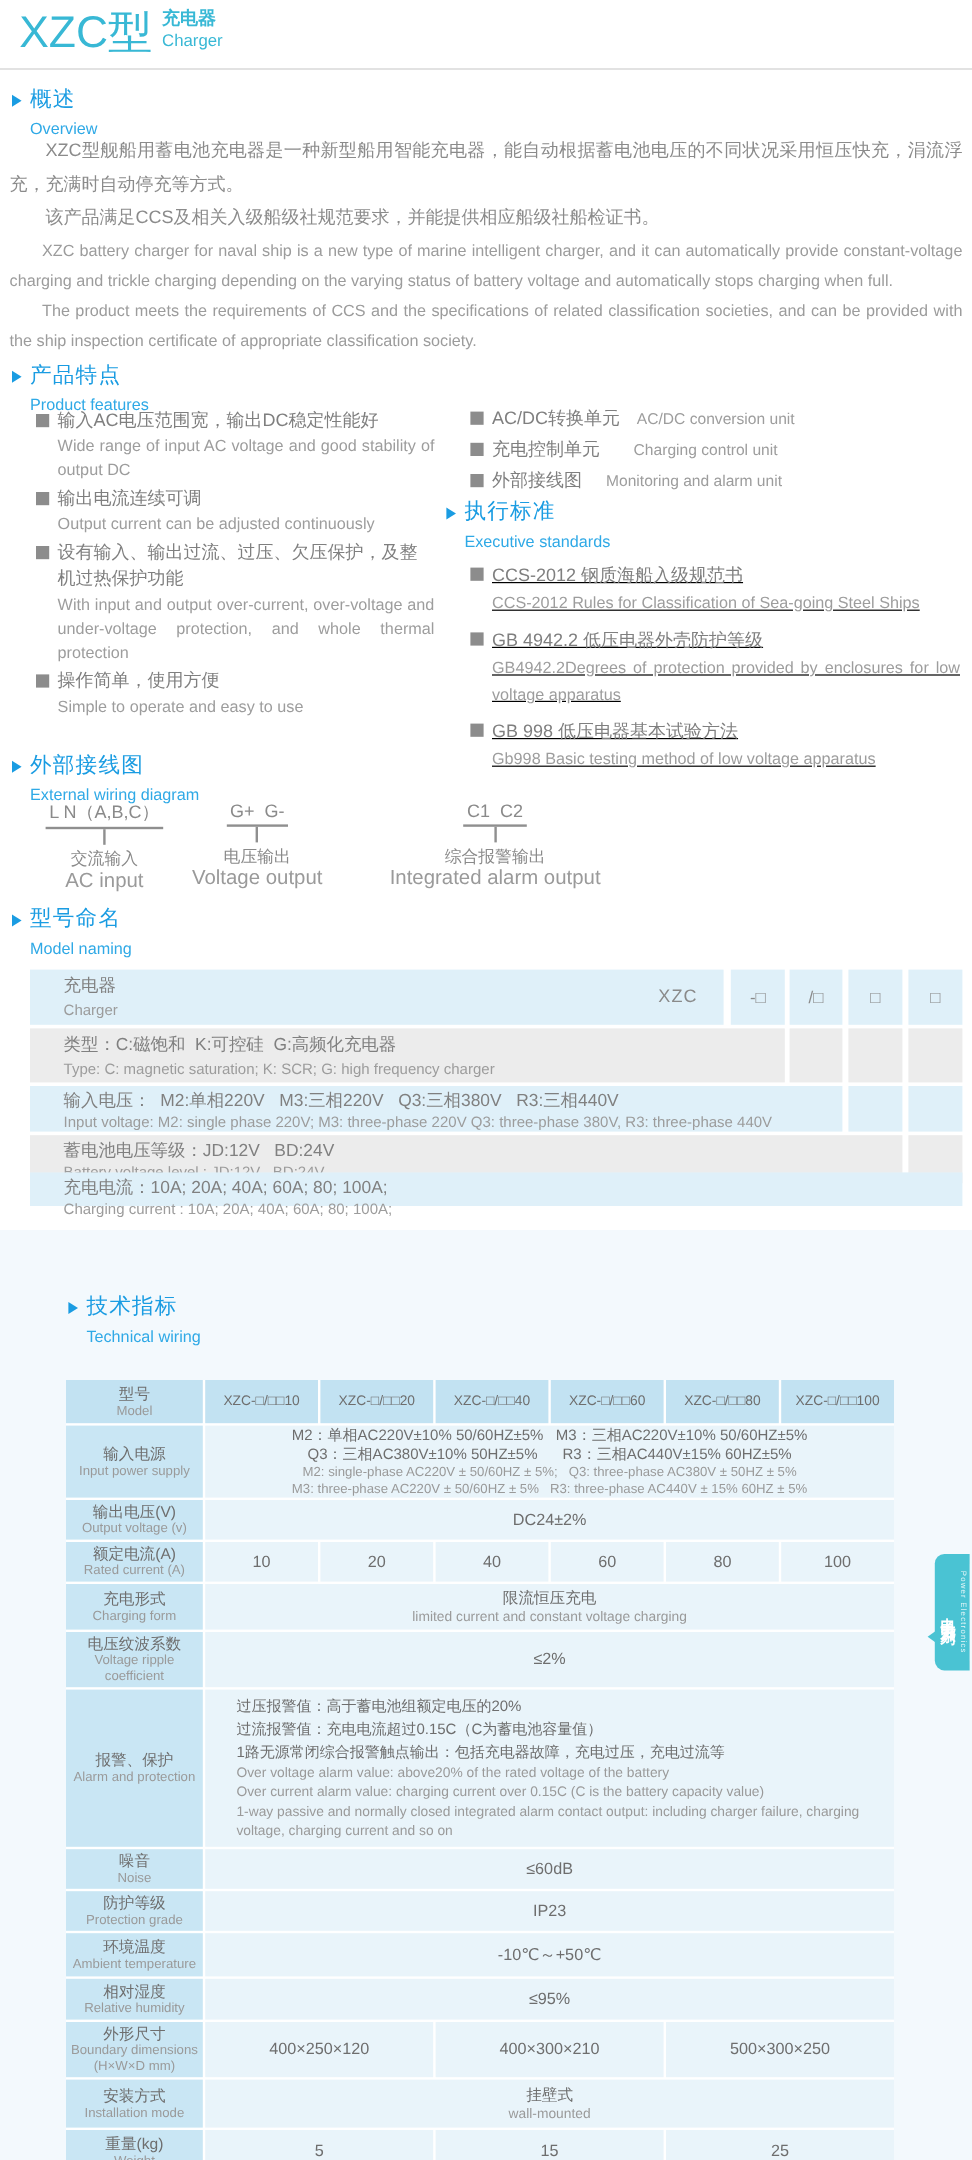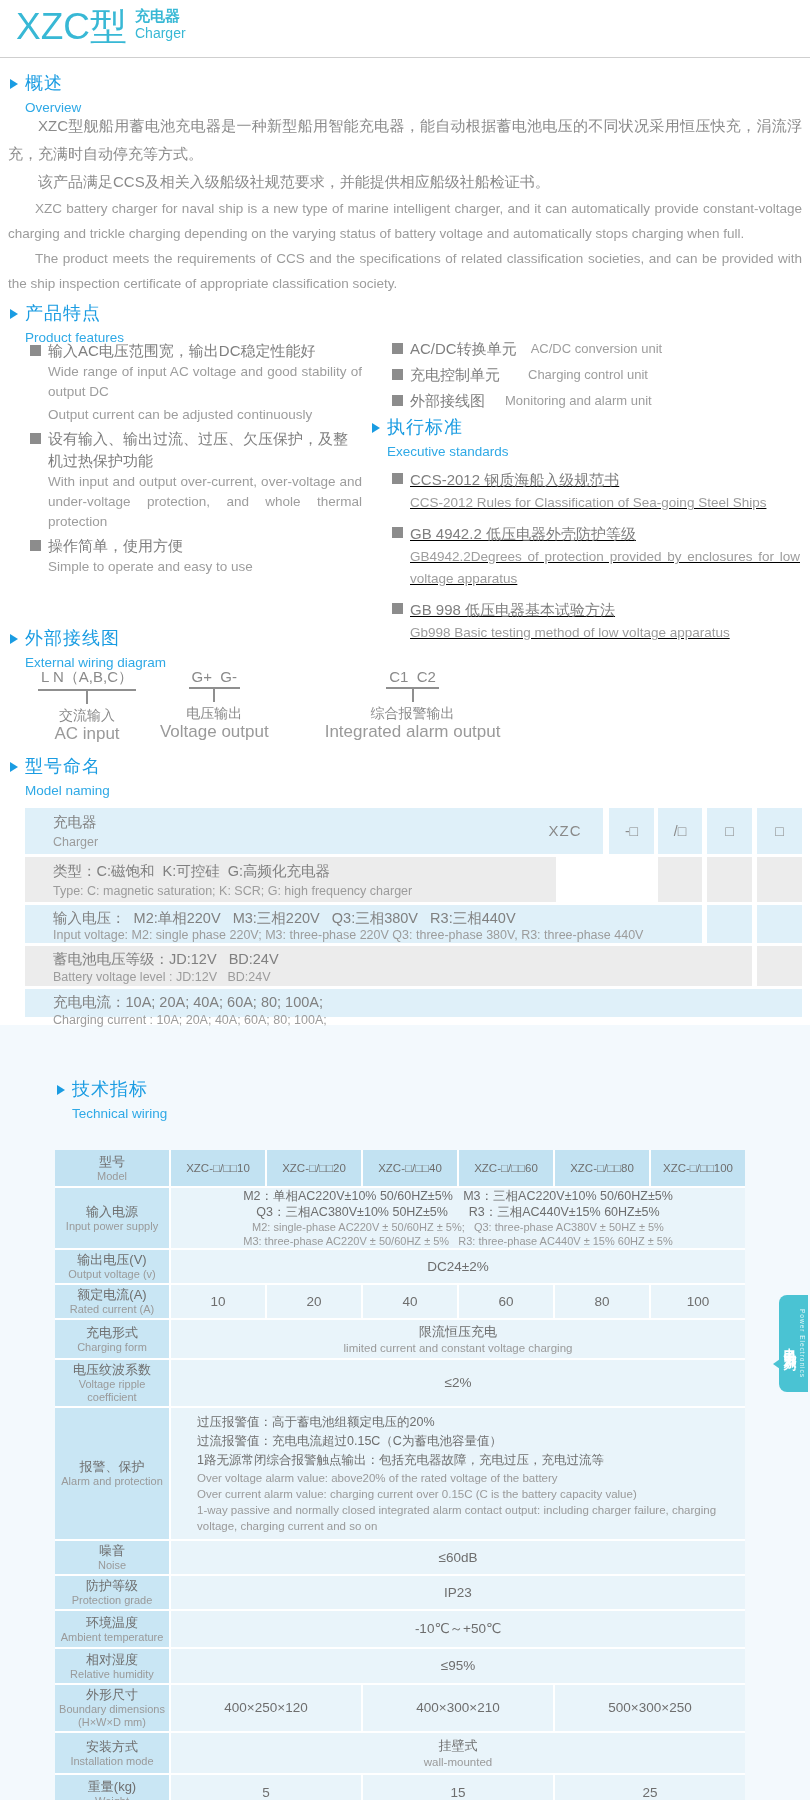--- a/index.html
+++ b/index.html
@@ -130,20 +130,24 @@
   </div>
   <div class="flist">
     <div class="fi">
       <div class="fi-zh">
           <span class="sq"></span>
           <span>输入AC电压范围宽，输出DC稳定性能好</span>
         </div>
       <div class="fi-en">Wide range of input AC voltage and good stability of output DC</div>
     </div>
     <div class="fi">
+      <div class="fi-zh">
+          <span class="sq"></span>
+          <span>输出电流连续可调</span>
+        </div>
       <div class="fi-en">Output current can be adjusted continuously</div>
     </div>
     <div class="fi">
       <div class="fi-zh">
           <span class="sq"></span>
           <span>设有输入、输出过流、过压、欠压保护，及整机过热保护功能</span>
         </div>
       <div class="fi-en">With input and output over-current, over-voltage and under-voltage protection, and whole thermal protection</div>
     </div>
     <div class="fi">
@@ -252,36 +256,36 @@
     <div class="ncell blue" style="left:682px;width:45px">□</div>
     <div class="ncell blue" style="left:732px;width:45px">□</div>
 
     <div class="nfill grey" style="left:633px;top:49px;width:44px;height:45px"></div>
     <div class="nfill grey" style="left:682px;top:49px;width:45px;height:45px"></div>
     <div class="nfill blue" style="left:682px;top:97px;width:45px;height:38px"></div>
     <div class="nfill grey" style="left:732px;top:49px;width:45px;height:45px"></div>
     <div class="nfill blue" style="left:732px;top:97px;width:45px;height:38px"></div>
     <div class="nfill grey" style="left:732px;top:138px;width:45px;height:40px"></div>
 
-    <div class="nrow grey" style="left:0;top:49px;width:531px;height:45px">
+    <div class="nrow grey" style="left:0;top:49px;width:629px;height:45px">
       <div class="n-zh">类型：C:磁饱和  K:可控硅  G:高频化充电器</div>
       <div class="n-en">Type: C: magnetic saturation; K: SCR; G: high frequency charger</div>
     </div>
 
     <div class="nrow blue" style="left:0;top:97px;width:677px;height:38px">
       <div class="n-zh" style="line-height:18px">输入电压：  M2:单相220V   M3:三相220V   Q3:三相380V   R3:三相440V</div>
       <div class="n-en" style="line-height:16px">Input voltage: M2: single phase 220V; M3: three-phase 220V Q3: three-phase 380V, R3: three-phase 440V</div>
     </div>
 
     <div class="nrow grey" style="left:0;top:138px;width:727px;height:40px">
       <div class="n-zh" style="line-height:19px">蓄电池电压等级：JD:12V   BD:24V</div>
       <div class="n-en" style="line-height:17px">Battery voltage level : JD:12V   BD:24V</div>
     </div>
 
-    <div class="nrow blue" style="left:0;top:181px;width:777px;height:28px">
+    <div class="nrow blue" style="left:0;top:169px;width:777px;height:28px">
       <div class="n-zh" style="line-height:19px">充电电流：10A; 20A; 40A; 60A; 80; 100A;</div>
       <div class="n-en" style="line-height:17px">Charging current : 10A; 20A; 40A; 60A; 80; 100A;</div>
     </div>
   </div>
 
   <div class="sec" style="left:57px;top:1078px">
     <span class="tri"></span>
     <div>
       <div class="sec-zh">技术指标</div>
       <div class="sec-en">Technical wiring</div>

